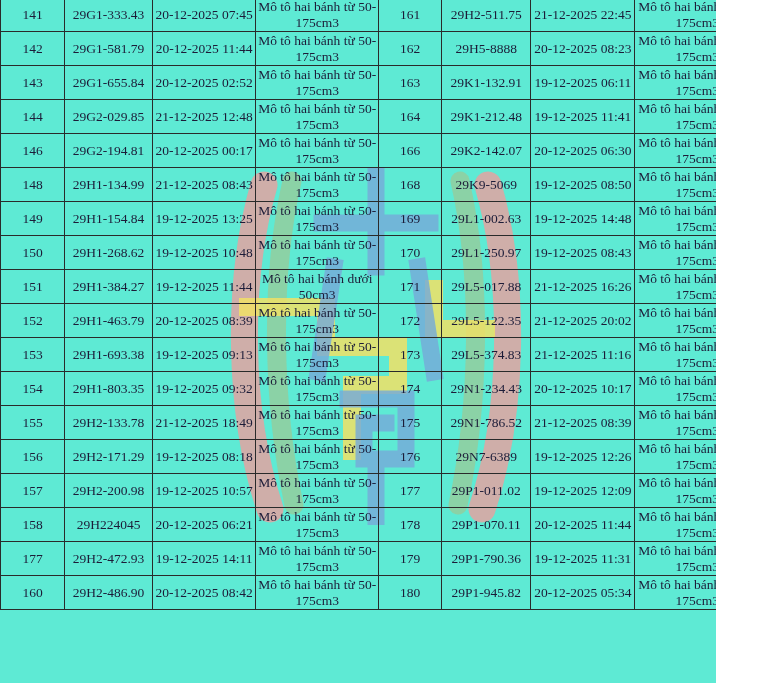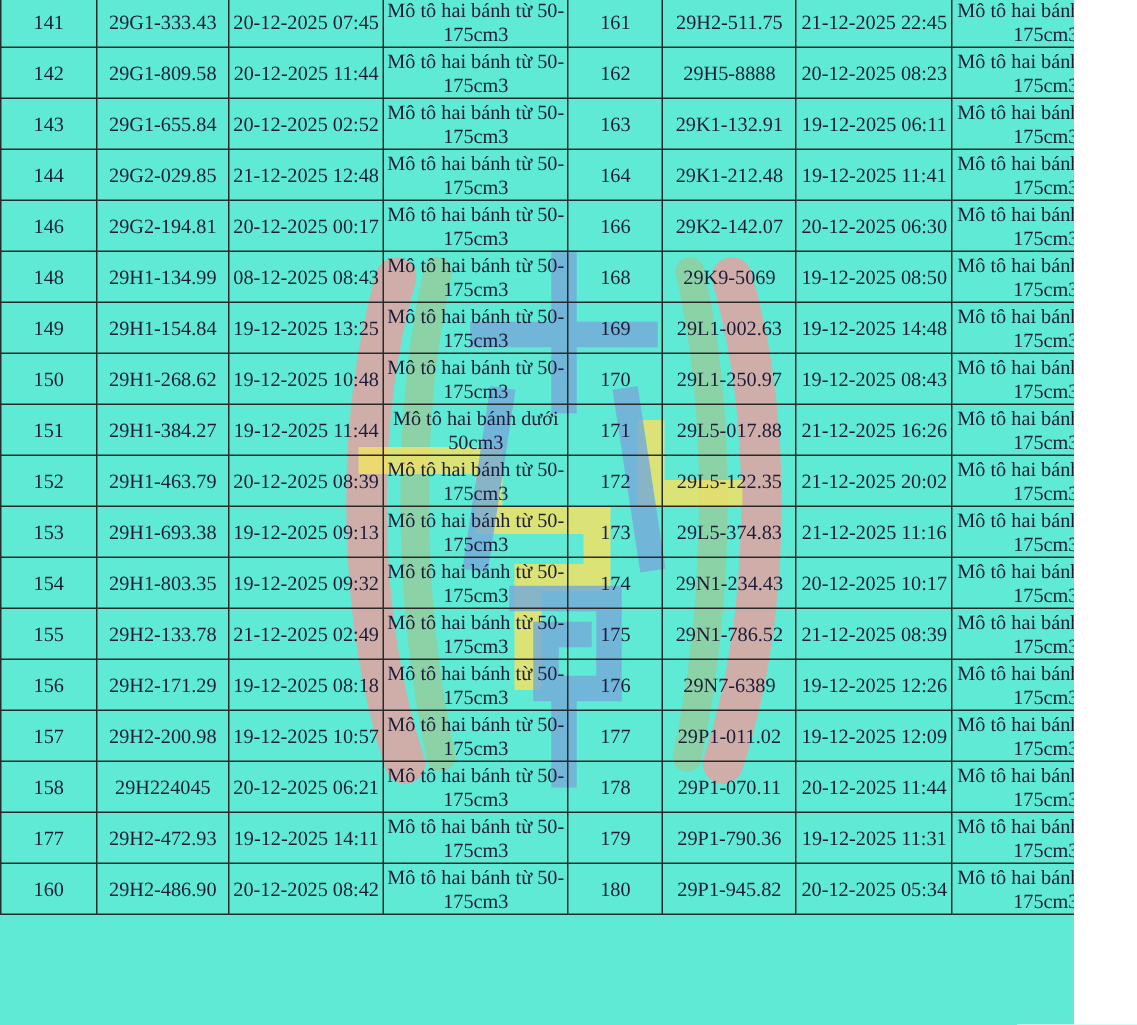--- a/index.html
+++ b/index.html
@@ -86,21 +86,21 @@
           <td class="c-plate">29G1-333.43</td>
           <td class="c-time">20-12-2025 07:45</td>
           <td class="c-type">Mô tô hai bánh từ 50-175cm3</td>
           <td class="c-no">161</td>
           <td class="c-plate">29H2-511.75</td>
           <td class="c-time">21-12-2025 22:45</td>
           <td class="c-type">Mô tô hai bánh từ 50-175cm3</td>
         </tr>
         <tr>
           <td class="c-no">142</td>
-          <td class="c-plate">29G1-809.58</td>
+          <td class="c-plate">29G1-581.79</td>
           <td class="c-time">20-12-2025 11:44</td>
           <td class="c-type">Mô tô hai bánh từ 50-175cm3</td>
           <td class="c-no">162</td>
           <td class="c-plate">29H5-8888</td>
           <td class="c-time">20-12-2025 08:23</td>
           <td class="c-type">Mô tô hai bánh từ 50-175cm3</td>
         </tr>
         <tr>
           <td class="c-no">143</td>
           <td class="c-plate">29G1-655.84</td>
@@ -127,21 +127,21 @@
           <td class="c-time">20-12-2025 00:17</td>
           <td class="c-type">Mô tô hai bánh từ 50-175cm3</td>
           <td class="c-no">166</td>
           <td class="c-plate">29K2-142.07</td>
           <td class="c-time">20-12-2025 06:30</td>
           <td class="c-type">Mô tô hai bánh từ 50-175cm3</td>
         </tr>
         <tr>
           <td class="c-no">148</td>
           <td class="c-plate">29H1-134.99</td>
-          <td class="c-time">08-12-2025 08:43</td>
+          <td class="c-time">21-12-2025 08:43</td>
           <td class="c-type">Mô tô hai bánh từ 50-175cm3</td>
           <td class="c-no">168</td>
           <td class="c-plate">29K9-5069</td>
           <td class="c-time">19-12-2025 08:50</td>
           <td class="c-type">Mô tô hai bánh từ 50-175cm3</td>
         </tr>
         <tr>
           <td class="c-no">149</td>
           <td class="c-plate">29H1-154.84</td>
           <td class="c-time">19-12-2025 13:25</td>
@@ -197,21 +197,21 @@
           <td class="c-time">19-12-2025 09:32</td>
           <td class="c-type">Mô tô hai bánh từ 50-175cm3</td>
           <td class="c-no">174</td>
           <td class="c-plate">29N1-234.43</td>
           <td class="c-time">20-12-2025 10:17</td>
           <td class="c-type">Mô tô hai bánh từ 50-175cm3</td>
         </tr>
         <tr>
           <td class="c-no">155</td>
           <td class="c-plate">29H2-133.78</td>
-          <td class="c-time">21-12-2025 02:49</td>
+          <td class="c-time">21-12-2025 18:49</td>
           <td class="c-type">Mô tô hai bánh từ 50-175cm3</td>
           <td class="c-no">175</td>
           <td class="c-plate">29N1-786.52</td>
           <td class="c-time">21-12-2025 08:39</td>
           <td class="c-type">Mô tô hai bánh từ 50-175cm3</td>
         </tr>
         <tr>
           <td class="c-no">156</td>
           <td class="c-plate">29H2-171.29</td>
           <td class="c-time">19-12-2025 08:18</td>

